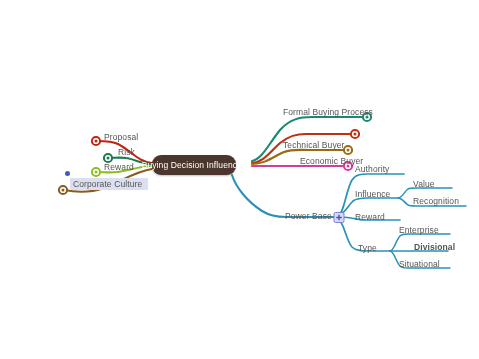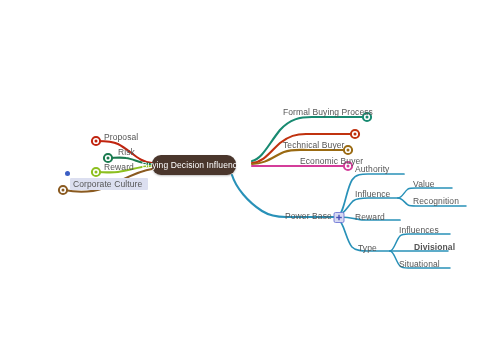--- a/index.html
+++ b/index.html
@@ -144,17 +144,17 @@
   <div class="node-label" style="left:285px; top:211px;">Power Base</div>
 
   <div class="node-label" style="left:355px; top:164px;">Authority</div>
   <div class="node-label" style="left:355px; top:189px;">Influence</div>
   <div class="node-label" style="left:355px; top:212px;">Reward</div>
   <div class="node-label" style="left:358px; top:243px;">Type</div>
 
   <div class="node-label" style="left:413px; top:179px;">Value</div>
   <div class="node-label" style="left:413px; top:196px;">Recognition</div>
 
-  <div class="node-label" style="left:399px; top:225px;">Influences</div>
+  <div class="node-label" style="left:399px; top:225px;">Enterprise</div>
   <div class="node-label" style="left:414px; top:242px;font-weight:bold;">Divisional</div>
   <div class="node-label" style="left:399px; top:259px;">Situational</div>
 
 </div>
 
 </body></html>

